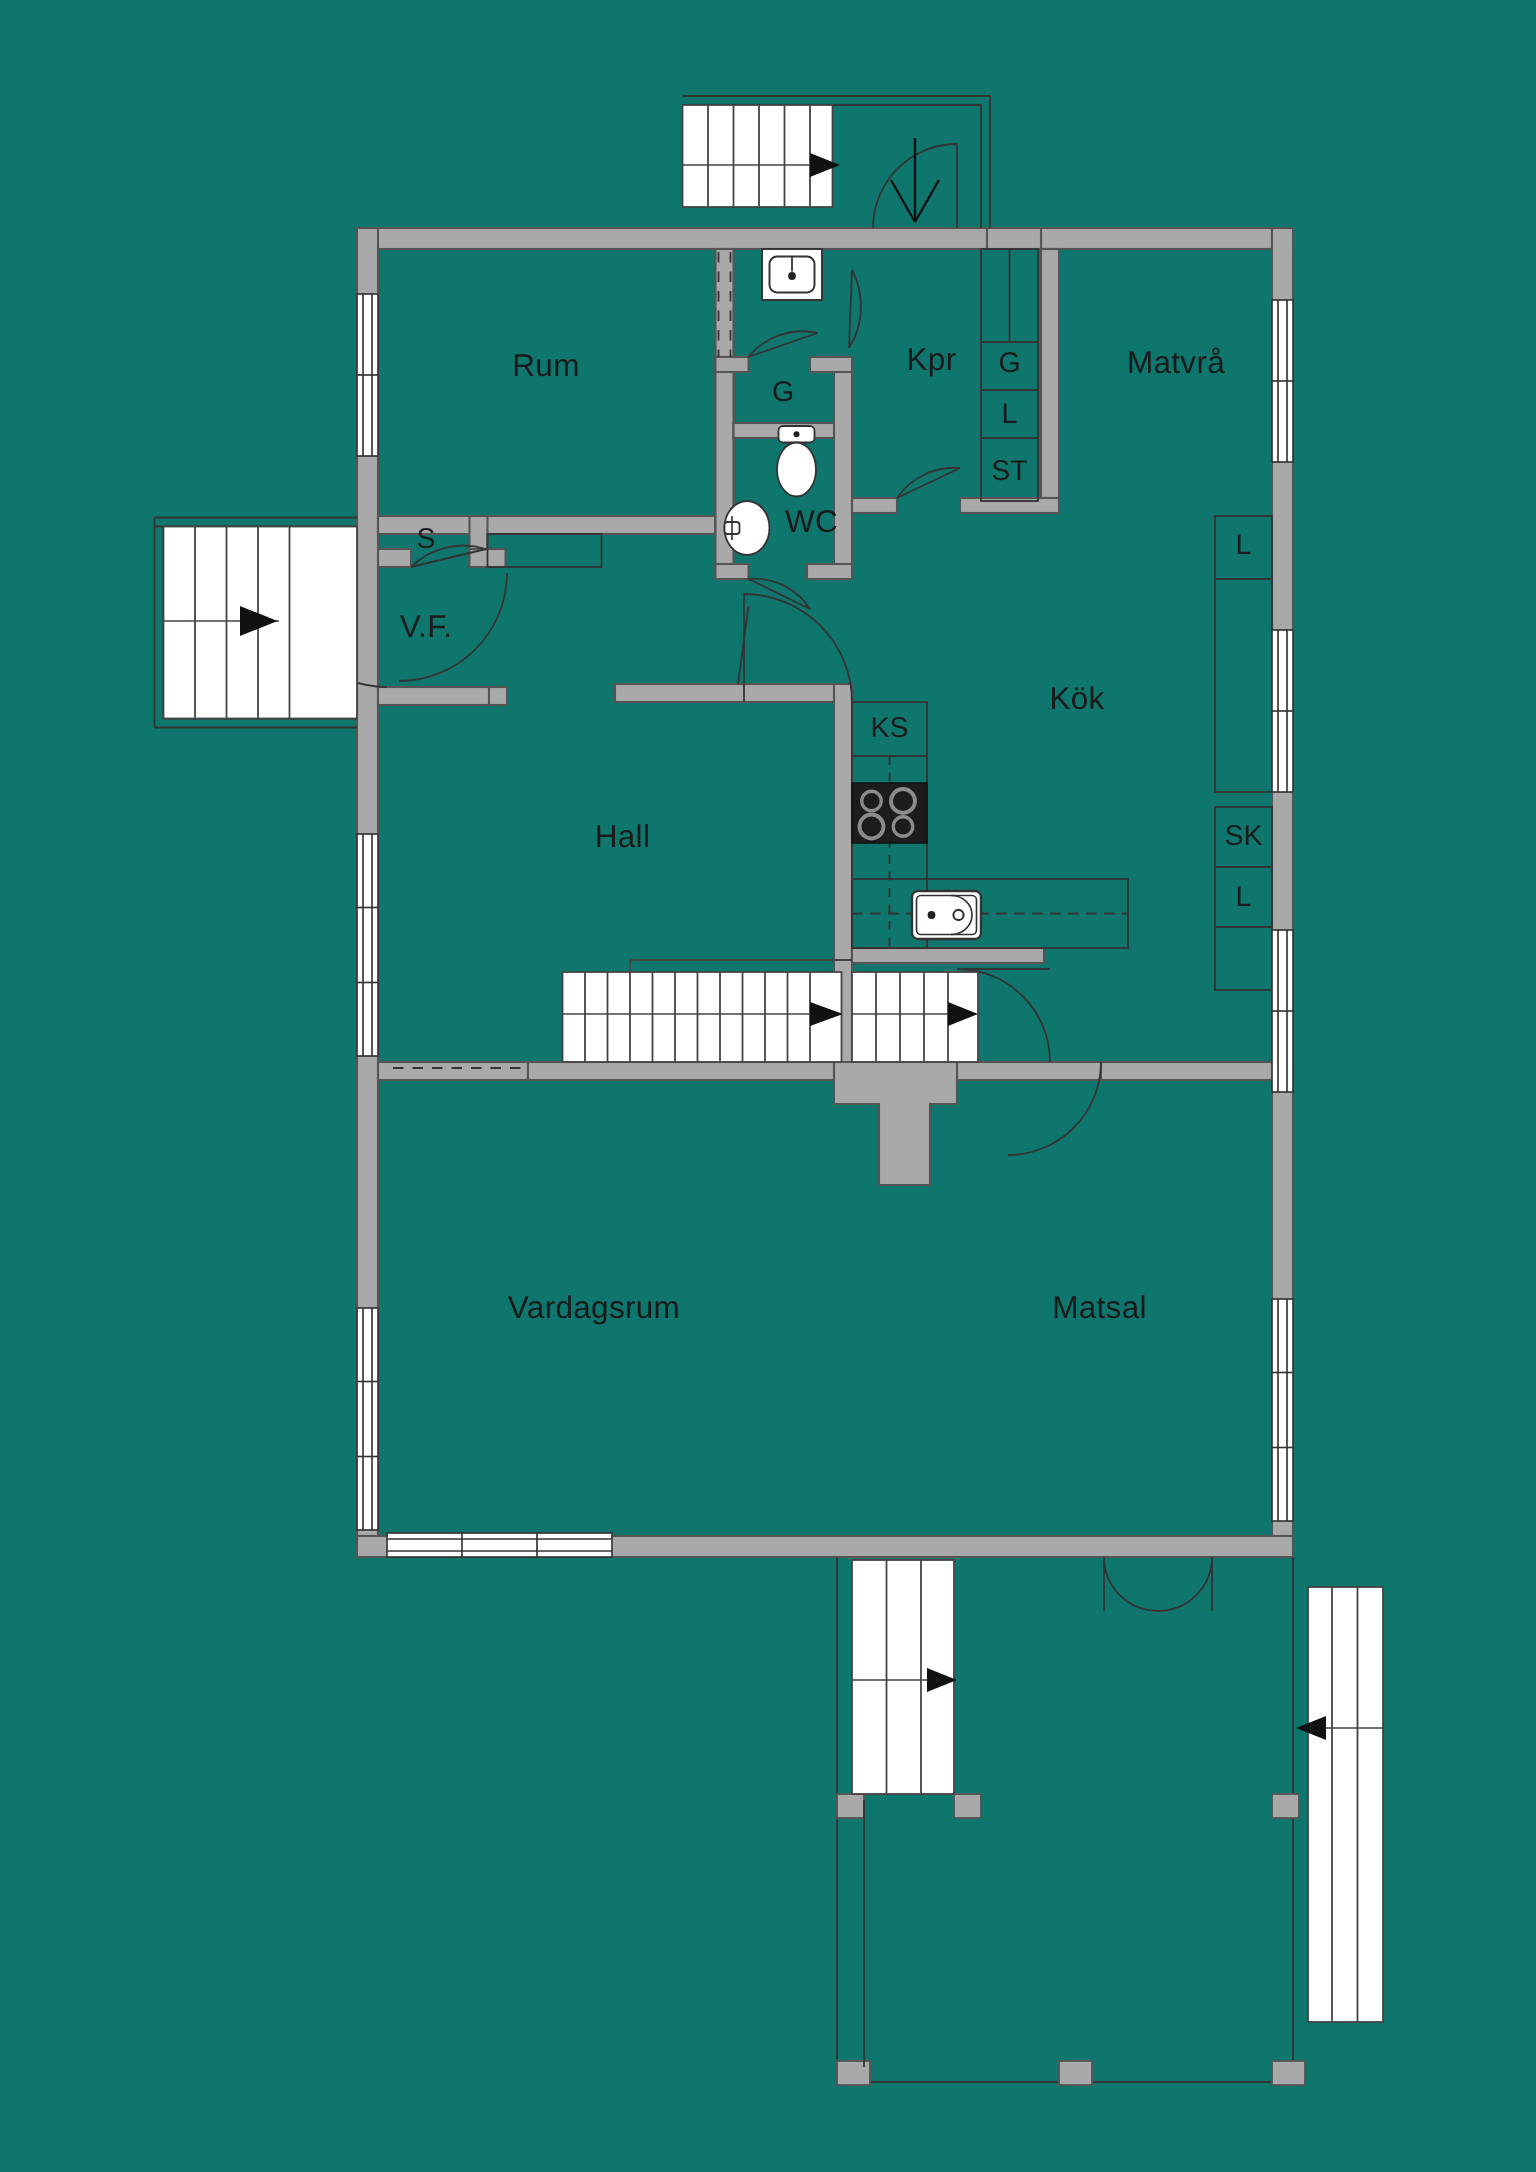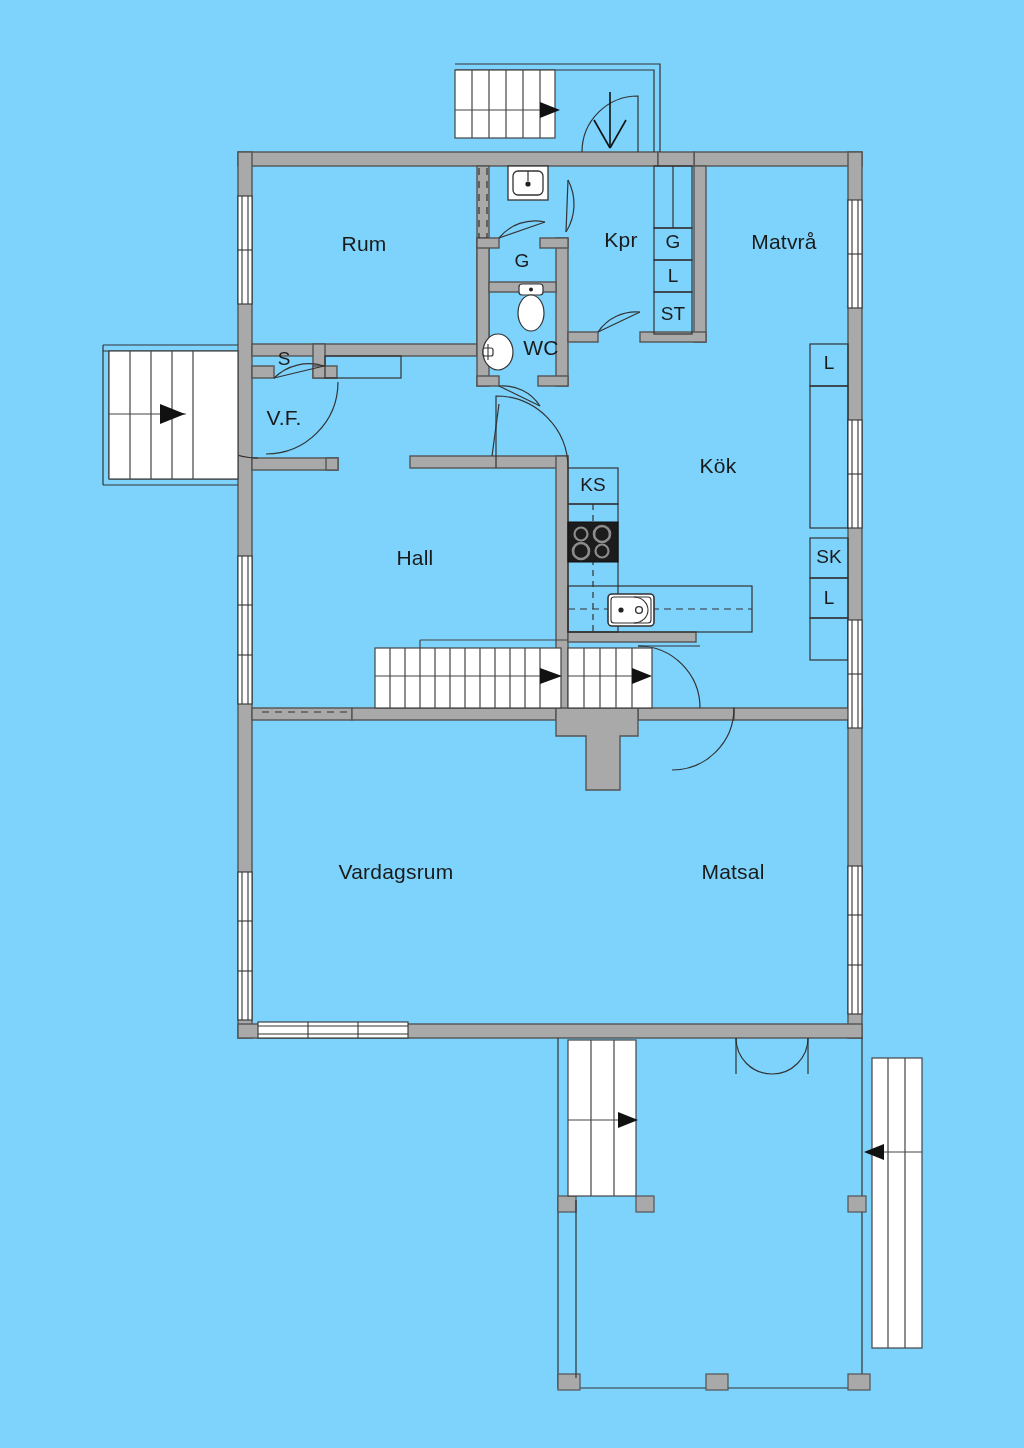--- a/index.html
+++ b/index.html
@@ -7,21 +7,21 @@
     padding: 0;
     background: #ffffff;
   }
   body {
     font-family: "Liberation Sans", sans-serif;
   }
   #plan-root {
     position: relative;
     width: 1024px;
     height: 1448px;
-    background: #7dd3fc;
+    background: #0f766e;
     overflow: hidden;
   }
   #plan-svg {
     display: block;
     width: 1024px;
     height: 1448px;
   }
   .room-label {
     font-family: "Liberation Sans", sans-serif;
     font-size: 21px;

